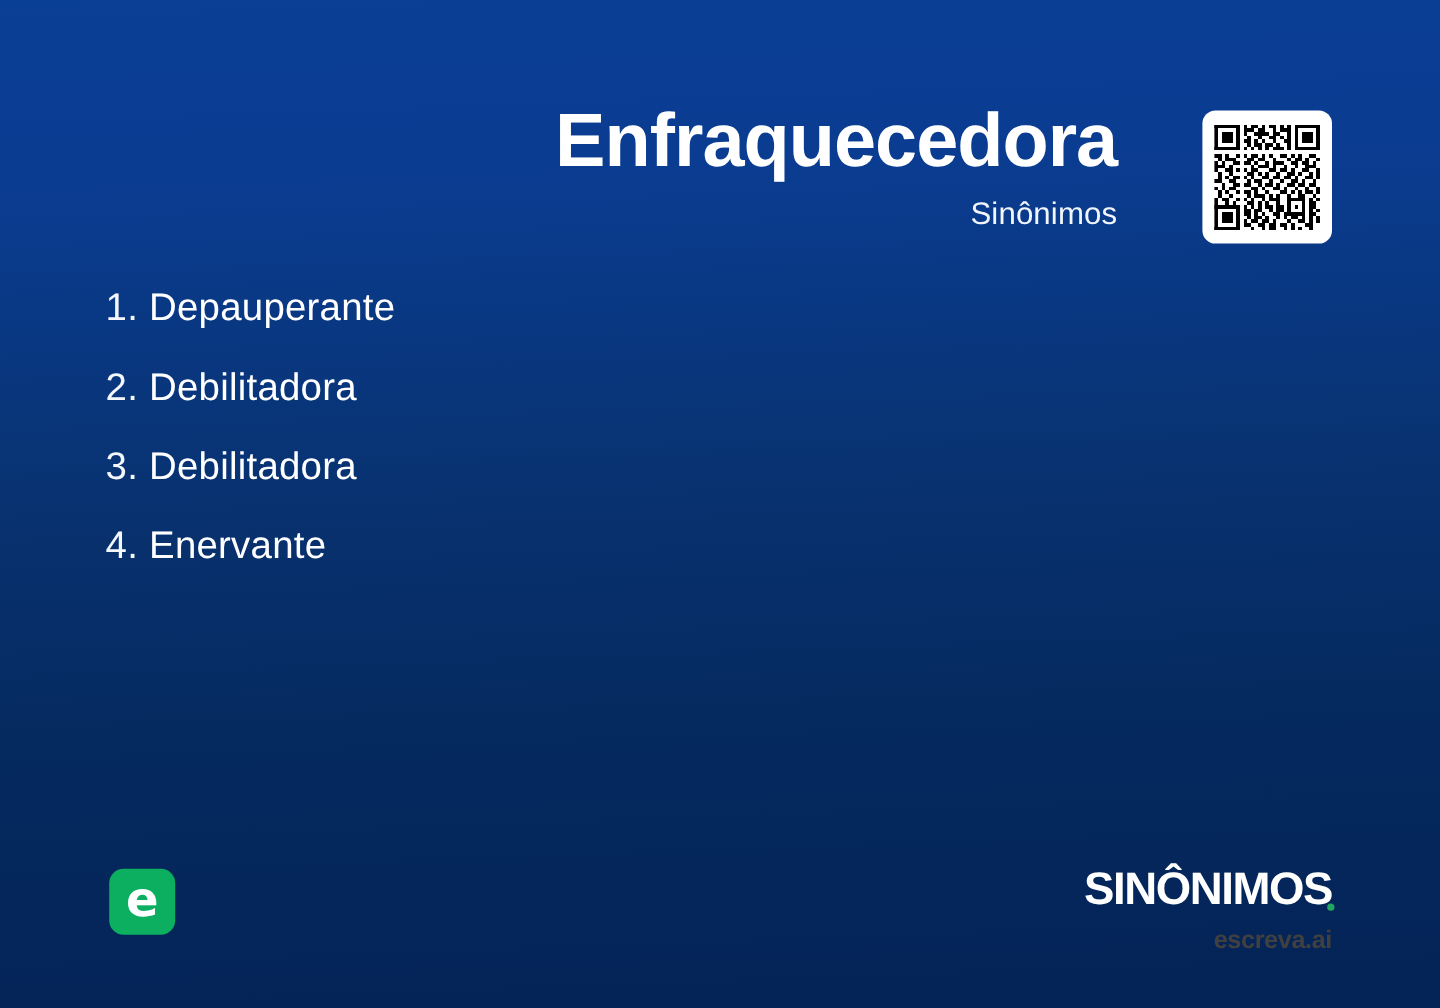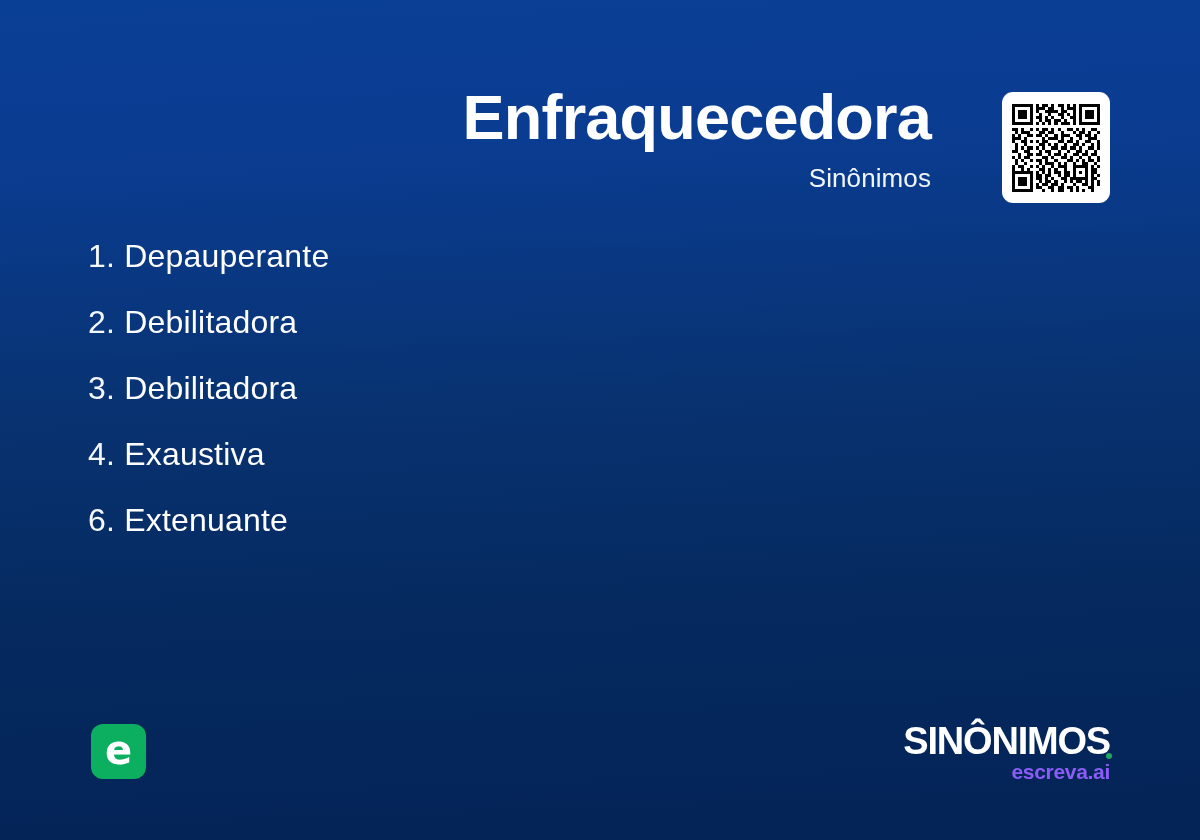--- a/index.html
+++ b/index.html
@@ -137,26 +137,26 @@
     position: absolute;
     right: -2px;
     bottom: 1px;
     width: 6px;
     height: 6px;
     border-radius: 50%;
     background: #22a55f;
   }
 
   .footer-logo-sub {
-    margin-top: 1px;
+    margin-top: 13px;
     font-size: 21px;
     font-weight: 700;
     letter-spacing: -0.3px;
     line-height: 1;
-    color: #8b5cf6;
+    color: #404040;
   }
 </style>
 </head>
 <body>
 
 <div class="card">
 
   <div class="header">
     <div class="title">Enfraquecedora</div>
     <div class="subtitle">Sinônimos</div>
@@ -415,25 +415,21 @@
     <li class="syn-item">
       <span class="syn-num">2.</span>
       <span class="syn-word">Debilitadora</span>
     </li>
     <li class="syn-item">
       <span class="syn-num">3.</span>
       <span class="syn-word">Debilitadora</span>
     </li>
     <li class="syn-item">
       <span class="syn-num">4.</span>
-      <span class="syn-word">Exaustiva</span>
-    </li>
-    <li class="syn-item">
-      <span class="syn-num">6.</span>
-      <span class="syn-word">Extenuante</span>
+      <span class="syn-word">Enervante</span>
     </li>
   </ul>
 
   <div class="brand-mark">
     <span class="brand-mark-letter">e</span>
   </div>
 
   <div class="footer-logo">
     <div class="footer-logo-main">
       <span>SINÔNIMOS</span>

